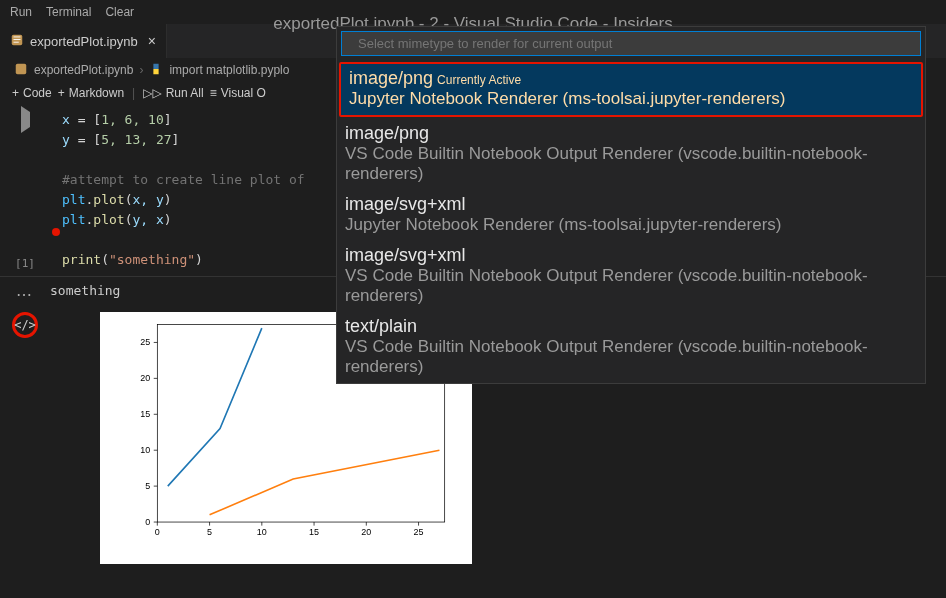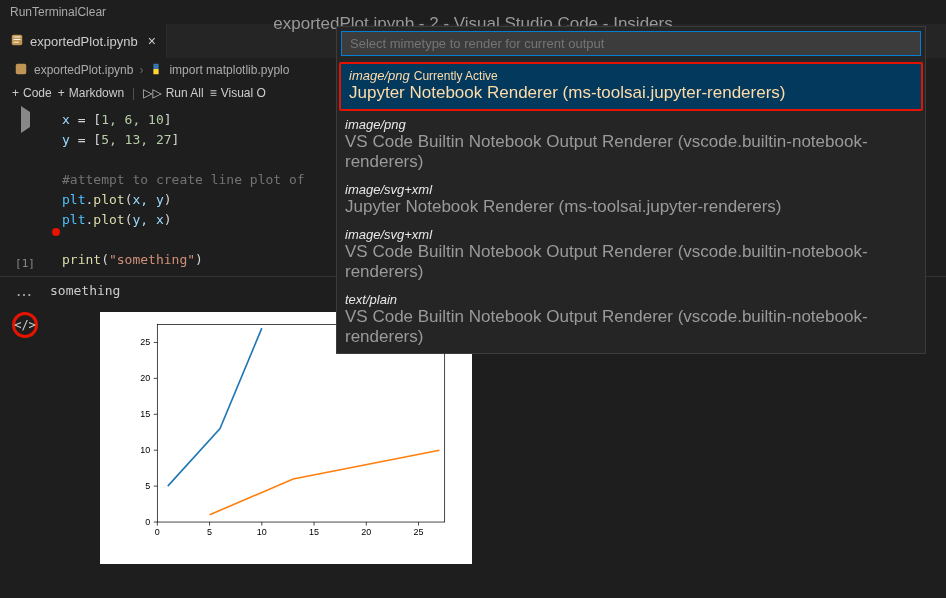--- a/index.html
+++ b/index.html
@@ -7,21 +7,21 @@
       font-family: "Segoe UI", -apple-system, sans-serif;
       font-size: 13px;
       background: #1e1e1e;
       color: #cccccc;
       width: 946px;
       height: 598px;
       overflow: hidden;
     }
     .menubar {
       display: flex;
-      gap: 0;
+      gap: 14px;
       padding: 0 10px;
       height: 24px;
       align-items: center;
       font-size: 12px;
       color: #aaaaaa;
     }
     .menubar-item { cursor: pointer; }
     .titlebar {
       position: absolute;
       top: 12px;
@@ -168,34 +168,34 @@
       background: #252526;
       border: 1px solid #3c3c3c;
       z-index: 10;
     }
     .qp-input {
       width: calc(100% - 8px);
       margin: 4px;
       background: #3c3c3c;
       border: 1px solid #007fd4;
       color: #a0a0a0;
-      padding: 4px 8px;
+      padding: 4px 16px;
       font-size: 13px;
       outline: none;
     }
     .qp-item {
       padding: 4px 8px 6px 8px;
     }
     .qp-item.selected {
       background: #04395e;
       border: 2px solid #e51400;
       border-radius: 2px;
       margin: 2px;
     }
-    .qp-title { color: #e8e8e8; font-size: 13px; font-style: italic; }
+    .qp-title { color: #e8e8e8; font-size: 18px; }
     .qp-badge { color: #cccccc; font-style: italic; font-size: 12px; margin-left: 4px; }
     .qp-desc { color: #9a9a9a; font-size: 17px; }
     .qp-item.selected .qp-title { color: #ffdca8; }
     .qp-item.selected .qp-desc { color: #ffdca8; }
     .qp-item.selected .qp-badge { color: #ffdca8; font-style: normal; }
   </style>
 </head>
 <body>
 
 <div class="menubar">

